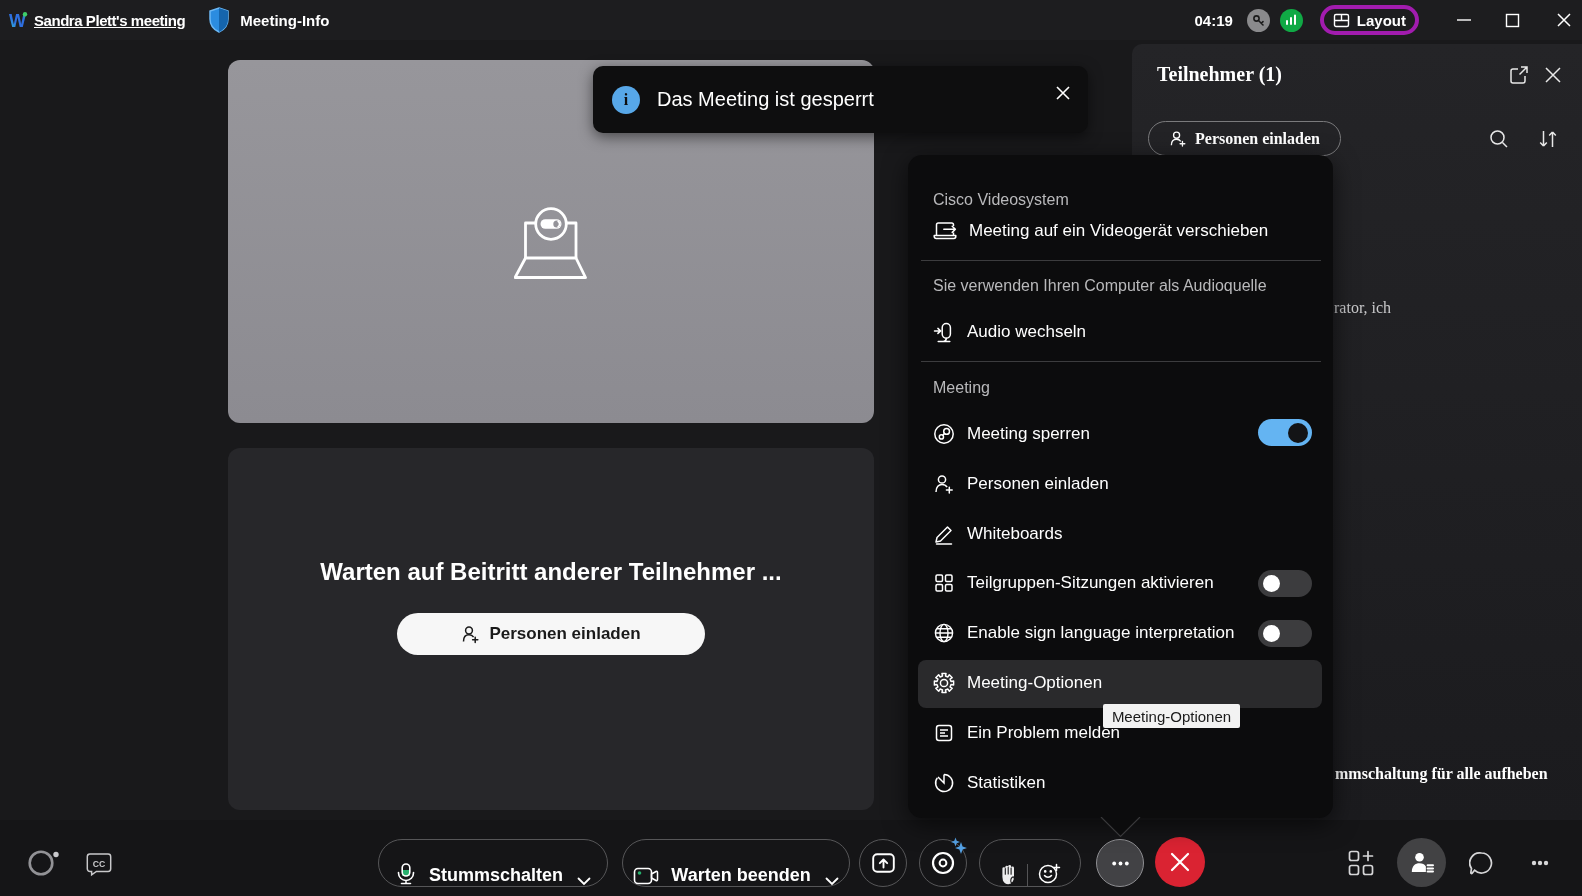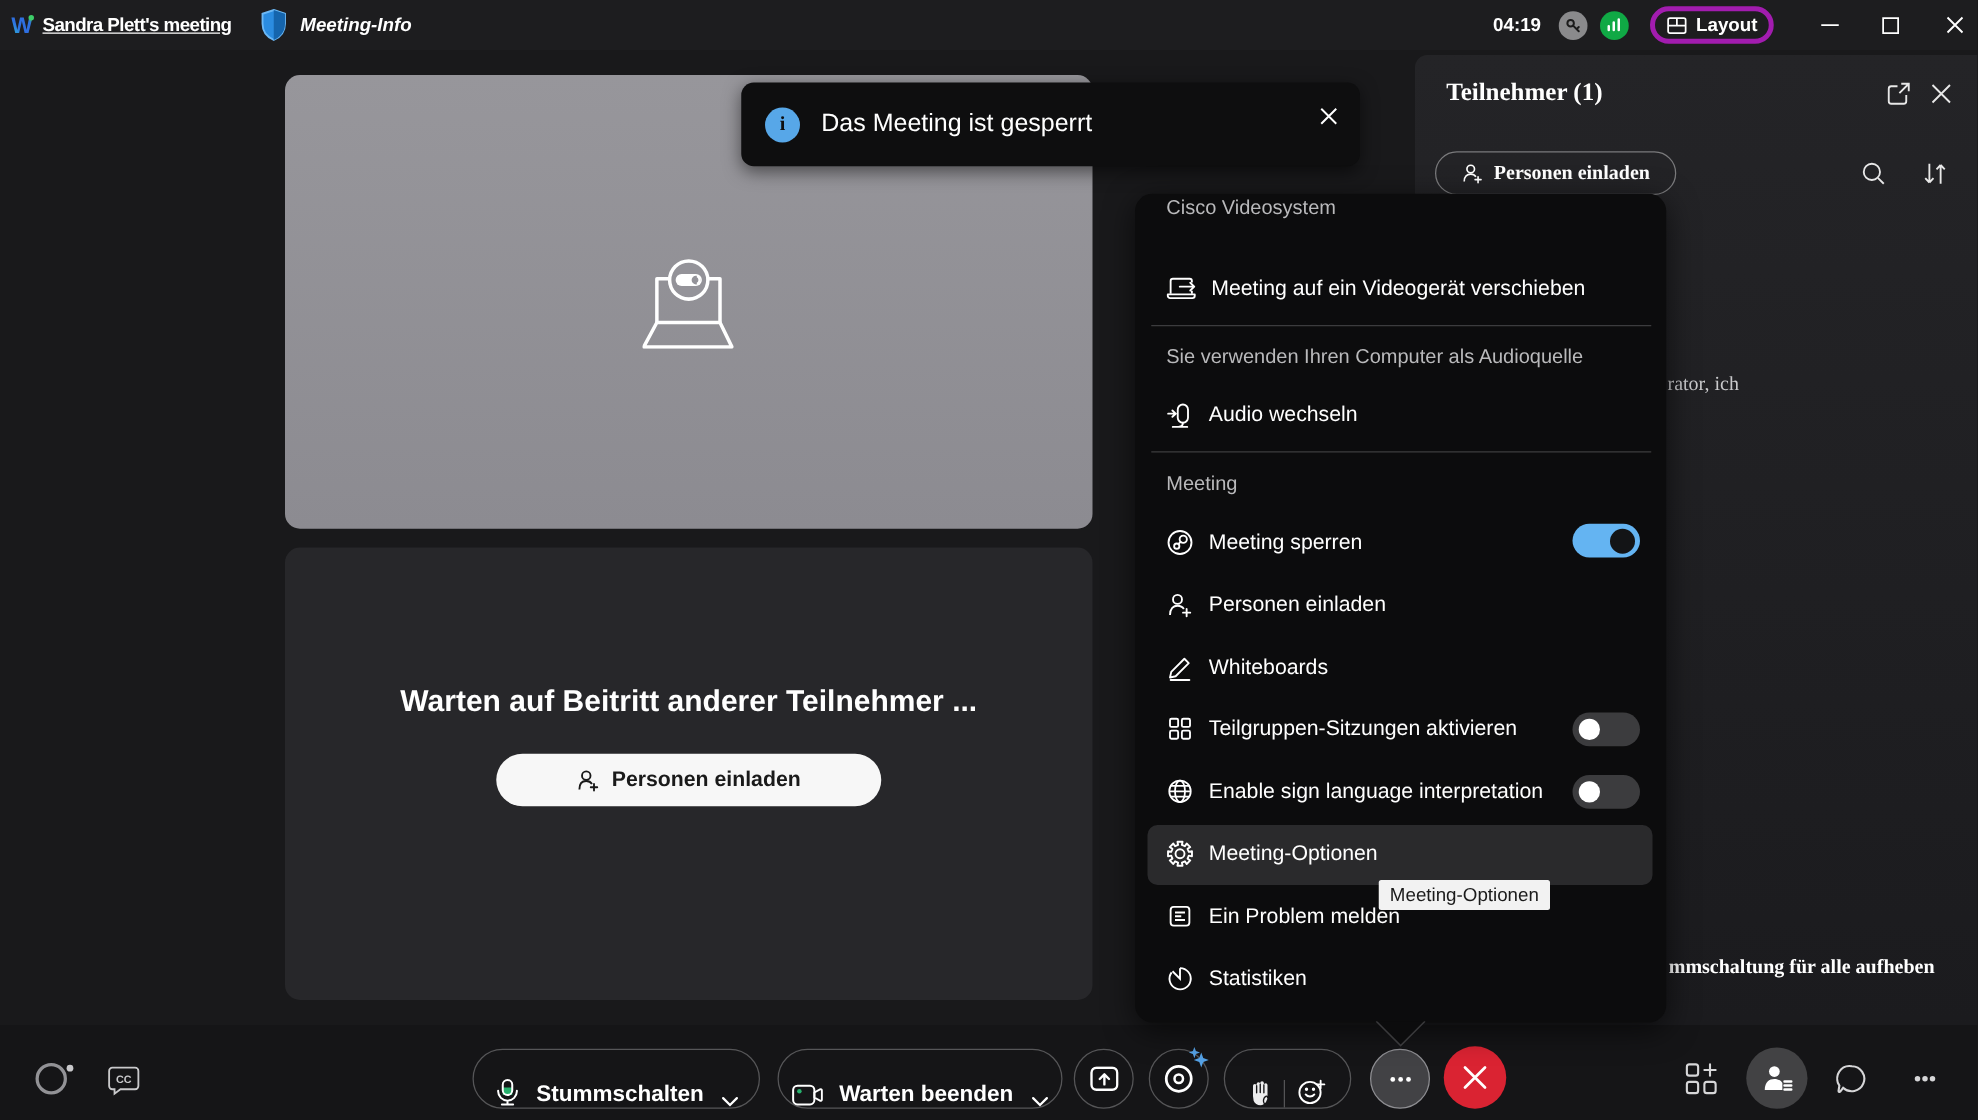--- a/index.html
+++ b/index.html
@@ -31,21 +31,21 @@
           <stop offset="0.40" stop-color="#2e6fe0"></stop>
           <stop offset="0.72" stop-color="#2e6fe0"></stop>
           <stop offset="1" stop-color="#3ecf6a"></stop>
         </linearGradient>
       </defs>
       <text x="0" y="16.5" font-family="Liberation Sans" font-weight="bold" font-size="18" fill="url(#wbx)" textLength="20">W</text>
         <circle cx="16" cy="4.2" r="2.2" fill="#3ecf6a"></circle>
     </svg>
     <span style="margin-left:3px;font-size:15px;font-weight:bold;letter-spacing:-0.45px;text-decoration:underline;">Sandra Plett's meeting</span>
   </div>
-  <div class="row-center" style="margin-left:23px;font-style:italic;">
+  <div class="row-center" style="margin-left:23px;">
     <svg width="22" height="26" viewBox="0 0 22 26">
       <path d="M11 1 L20 4 V12 C20 19 15.5 23 11 25 C6.5 23 2 19 2 12 V4 Z" fill="#2b8ce0" stroke="#6cb8f5" stroke-width="1.5"></path>
       <path d="M11 1 L20 4 V12 C20 19 15.5 23 11 25 Z" fill="#1565ad"></path>
     </svg>
     <span style="margin-left:10px;font-size:15px;font-weight:bold;">Meeting-Info</span>
   </div>
   <div style="flex:1;"></div>
   <span style="font-size:15px;font-weight:bold;">04:19</span>
   <div style="width:23px;height:23px;border-radius:50%;background:#8a8a8c;margin-left:14px;display:flex;align-items:center;justify-content:center;">
     <svg width="15" height="15" viewBox="0 0 15 15">
@@ -82,21 +82,21 @@
       <path d="M11.5 53 V18 H62 V53"></path>
       <path d="M11.5 53 H62 L71.5 72.5 H1 Z"></path>
       <circle cx="37" cy="19" r="15.3" fill="#949399"></circle>
       <rect x="26.5" y="14.2" width="21" height="9.6" rx="4.8" fill="#fff" stroke="none"></rect>
       <circle cx="42.8" cy="19" r="3.5" fill="#949399" stroke="none"></circle>
       <path d="M43.6 15.9 A3.4 3.4 0 0 1 43.6 22.1" stroke-width="1.7" stroke="#fff"></path>
     </g>
   </svg>
 </div>
 
-<div class="abs" style="left:228px;top:438px;width:646px;height:362px;background:#27272a;border-radius:12px;">
+<div class="abs" style="left:228px;top:448px;width:646px;height:362px;background:#27272a;border-radius:12px;">
   <div style="position:absolute;left:0;top:110px;width:100%;text-align:center;font-size:24px;font-weight:bold;">Warten auf Beitritt anderer Teilnehmer ...</div>
   <div style="position:absolute;left:169px;top:165px;width:308px;height:42px;background:#f7f7f7;border-radius:21px;display:flex;align-items:center;justify-content:center;color:#1a1a1a;">
     <svg width="19" height="19" viewBox="0 0 19 19">
         <g fill="none" stroke="#1a1a1a" stroke-width="1.5">
           <circle cx="8" cy="5.5" r="3.4"></circle>
           <path d="M2.5 16.5 C2.5 11.8 5 9.8 8 9.8 C10 9.8 11.6 10.6 12.6 12.2"></path>
           <path d="M14.2 12.2 V17.4 M11.6 14.8 H16.8" stroke-linecap="round"></path>
         </g>
       </svg>
     <span style="margin-left:9px;font-size:17px;font-weight:bold;">Personen einladen</span>
@@ -255,21 +255,21 @@
 
 <div class="abs" style="left:593px;top:66px;width:495px;height:67px;background:#0e0e0f;border-radius:10px;box-shadow:0 4px 14px rgba(0,0,0,.5);display:flex;align-items:center;">
   <div style="width:28px;height:28px;border-radius:50%;background:#57a7e8;margin-left:19px;display:flex;align-items:center;justify-content:center;color:#0e0e0f;font-weight:bold;font-size:16px;font-family:'Liberation Serif',serif;">i</div>
   <span style="margin-left:17px;font-size:20px;">Das Meeting ist gesperrt</span>
   <svg width="16" height="16" viewBox="0 0 16 16" style="position:absolute;right:17px;top:19px;">
       <path d="M2 2 L14 14 M14 2 L2 14" stroke="#fff" stroke-width="1.6"></path>
     </svg>
 </div>
 
 <div class="abs" id="menu" style="left:908px;top:155px;width:425px;height:663px;background:#0c0c0d;border-radius:14px;box-shadow:0 6px 24px rgba(0,0,0,.6);">
-  <div style="position:absolute;left:25px;top:3px;font-size:16px;color:#b9b9bb;">Cisco Videosystem</div>
+  <div style="position:absolute;left:25px;top:36px;font-size:16px;color:#b9b9bb;">Cisco Videosystem</div>
   <div class="mrow" style="top:62px;">
     <svg width="24" height="22" viewBox="0 0 24 22">
         <g fill="none" stroke="#fff" stroke-width="1.5" stroke-linejoin="round">
           <path d="M3.5 15 V4.8 A1.8 1.8 0 0 1 5.3 3 H18.7 A1.8 1.8 0 0 1 20.5 4.8 V6 M20.5 12.6 V15"></path>
           <path d="M1.2 15.5 H22.8 V16.6 A1.9 1.9 0 0 1 20.9 18.5 H3.1 A1.9 1.9 0 0 1 1.2 16.6 Z"></path>
           <path d="M10.8 9.3 H22 M19.2 6.2 L22.4 9.3 L19.2 12.4" stroke-linecap="round"></path>
         </g>
       </svg>
     <span>Meeting auf ein Videogerät verschieben</span>
   </div>

